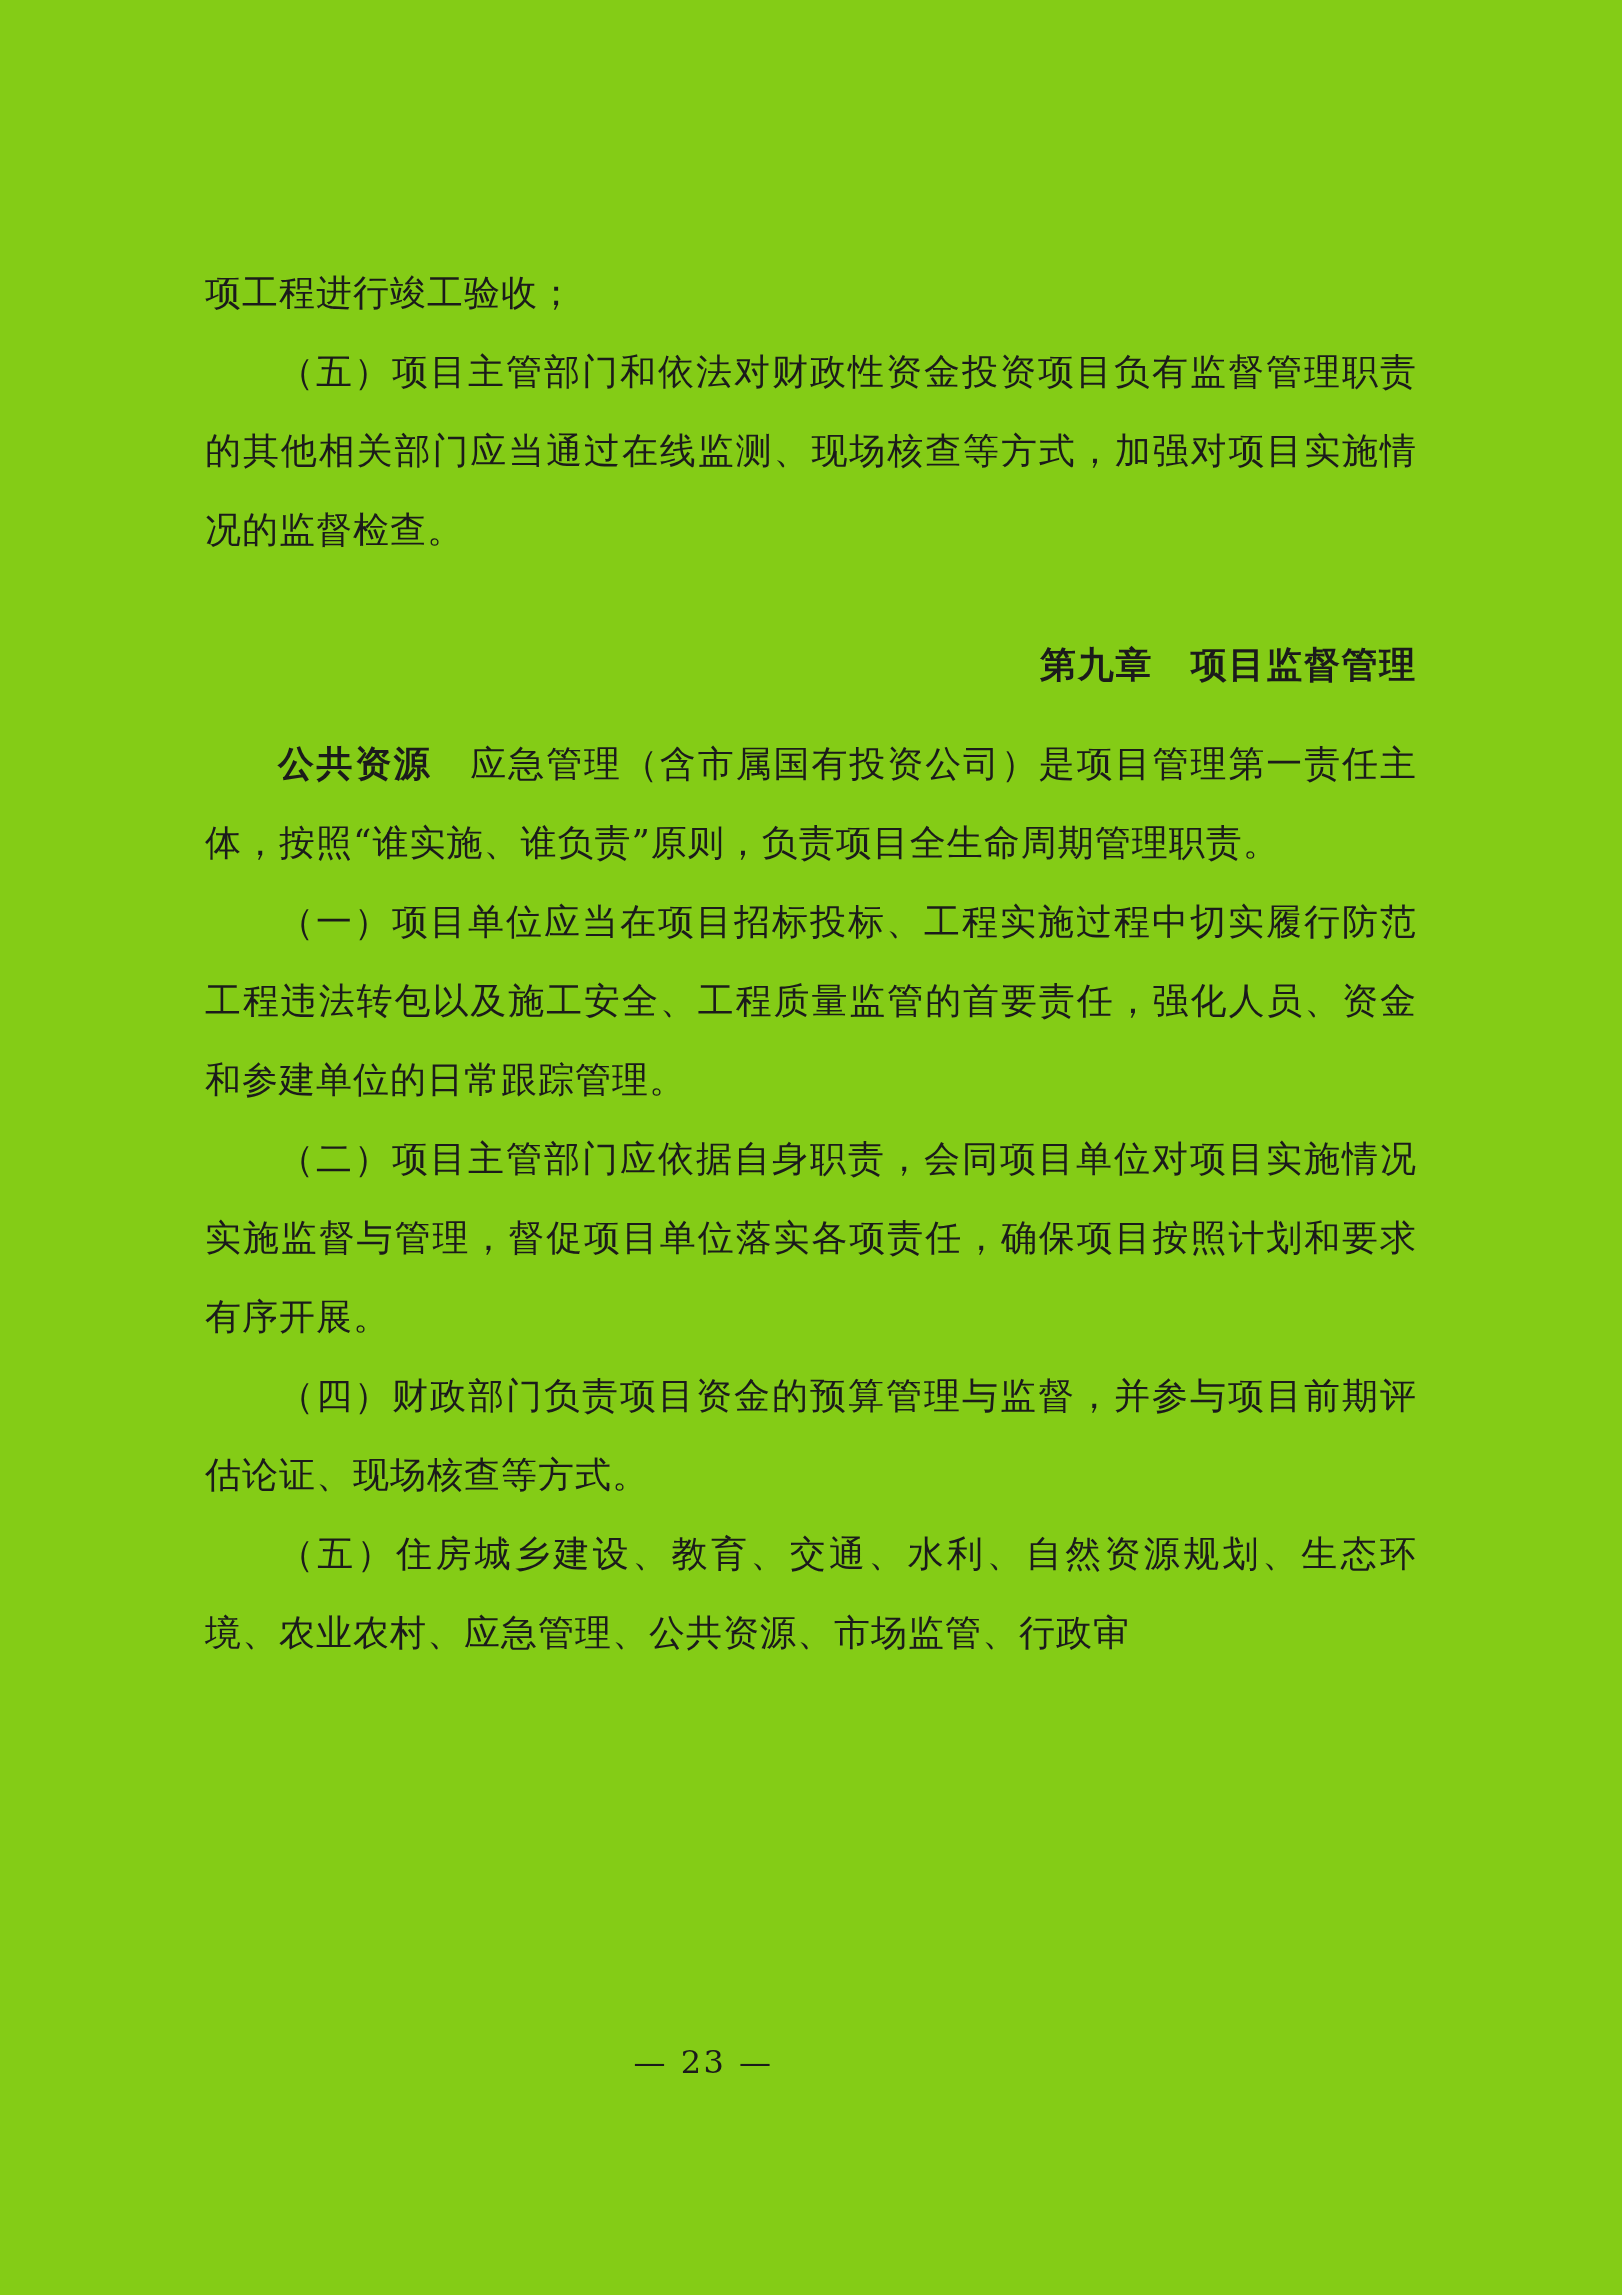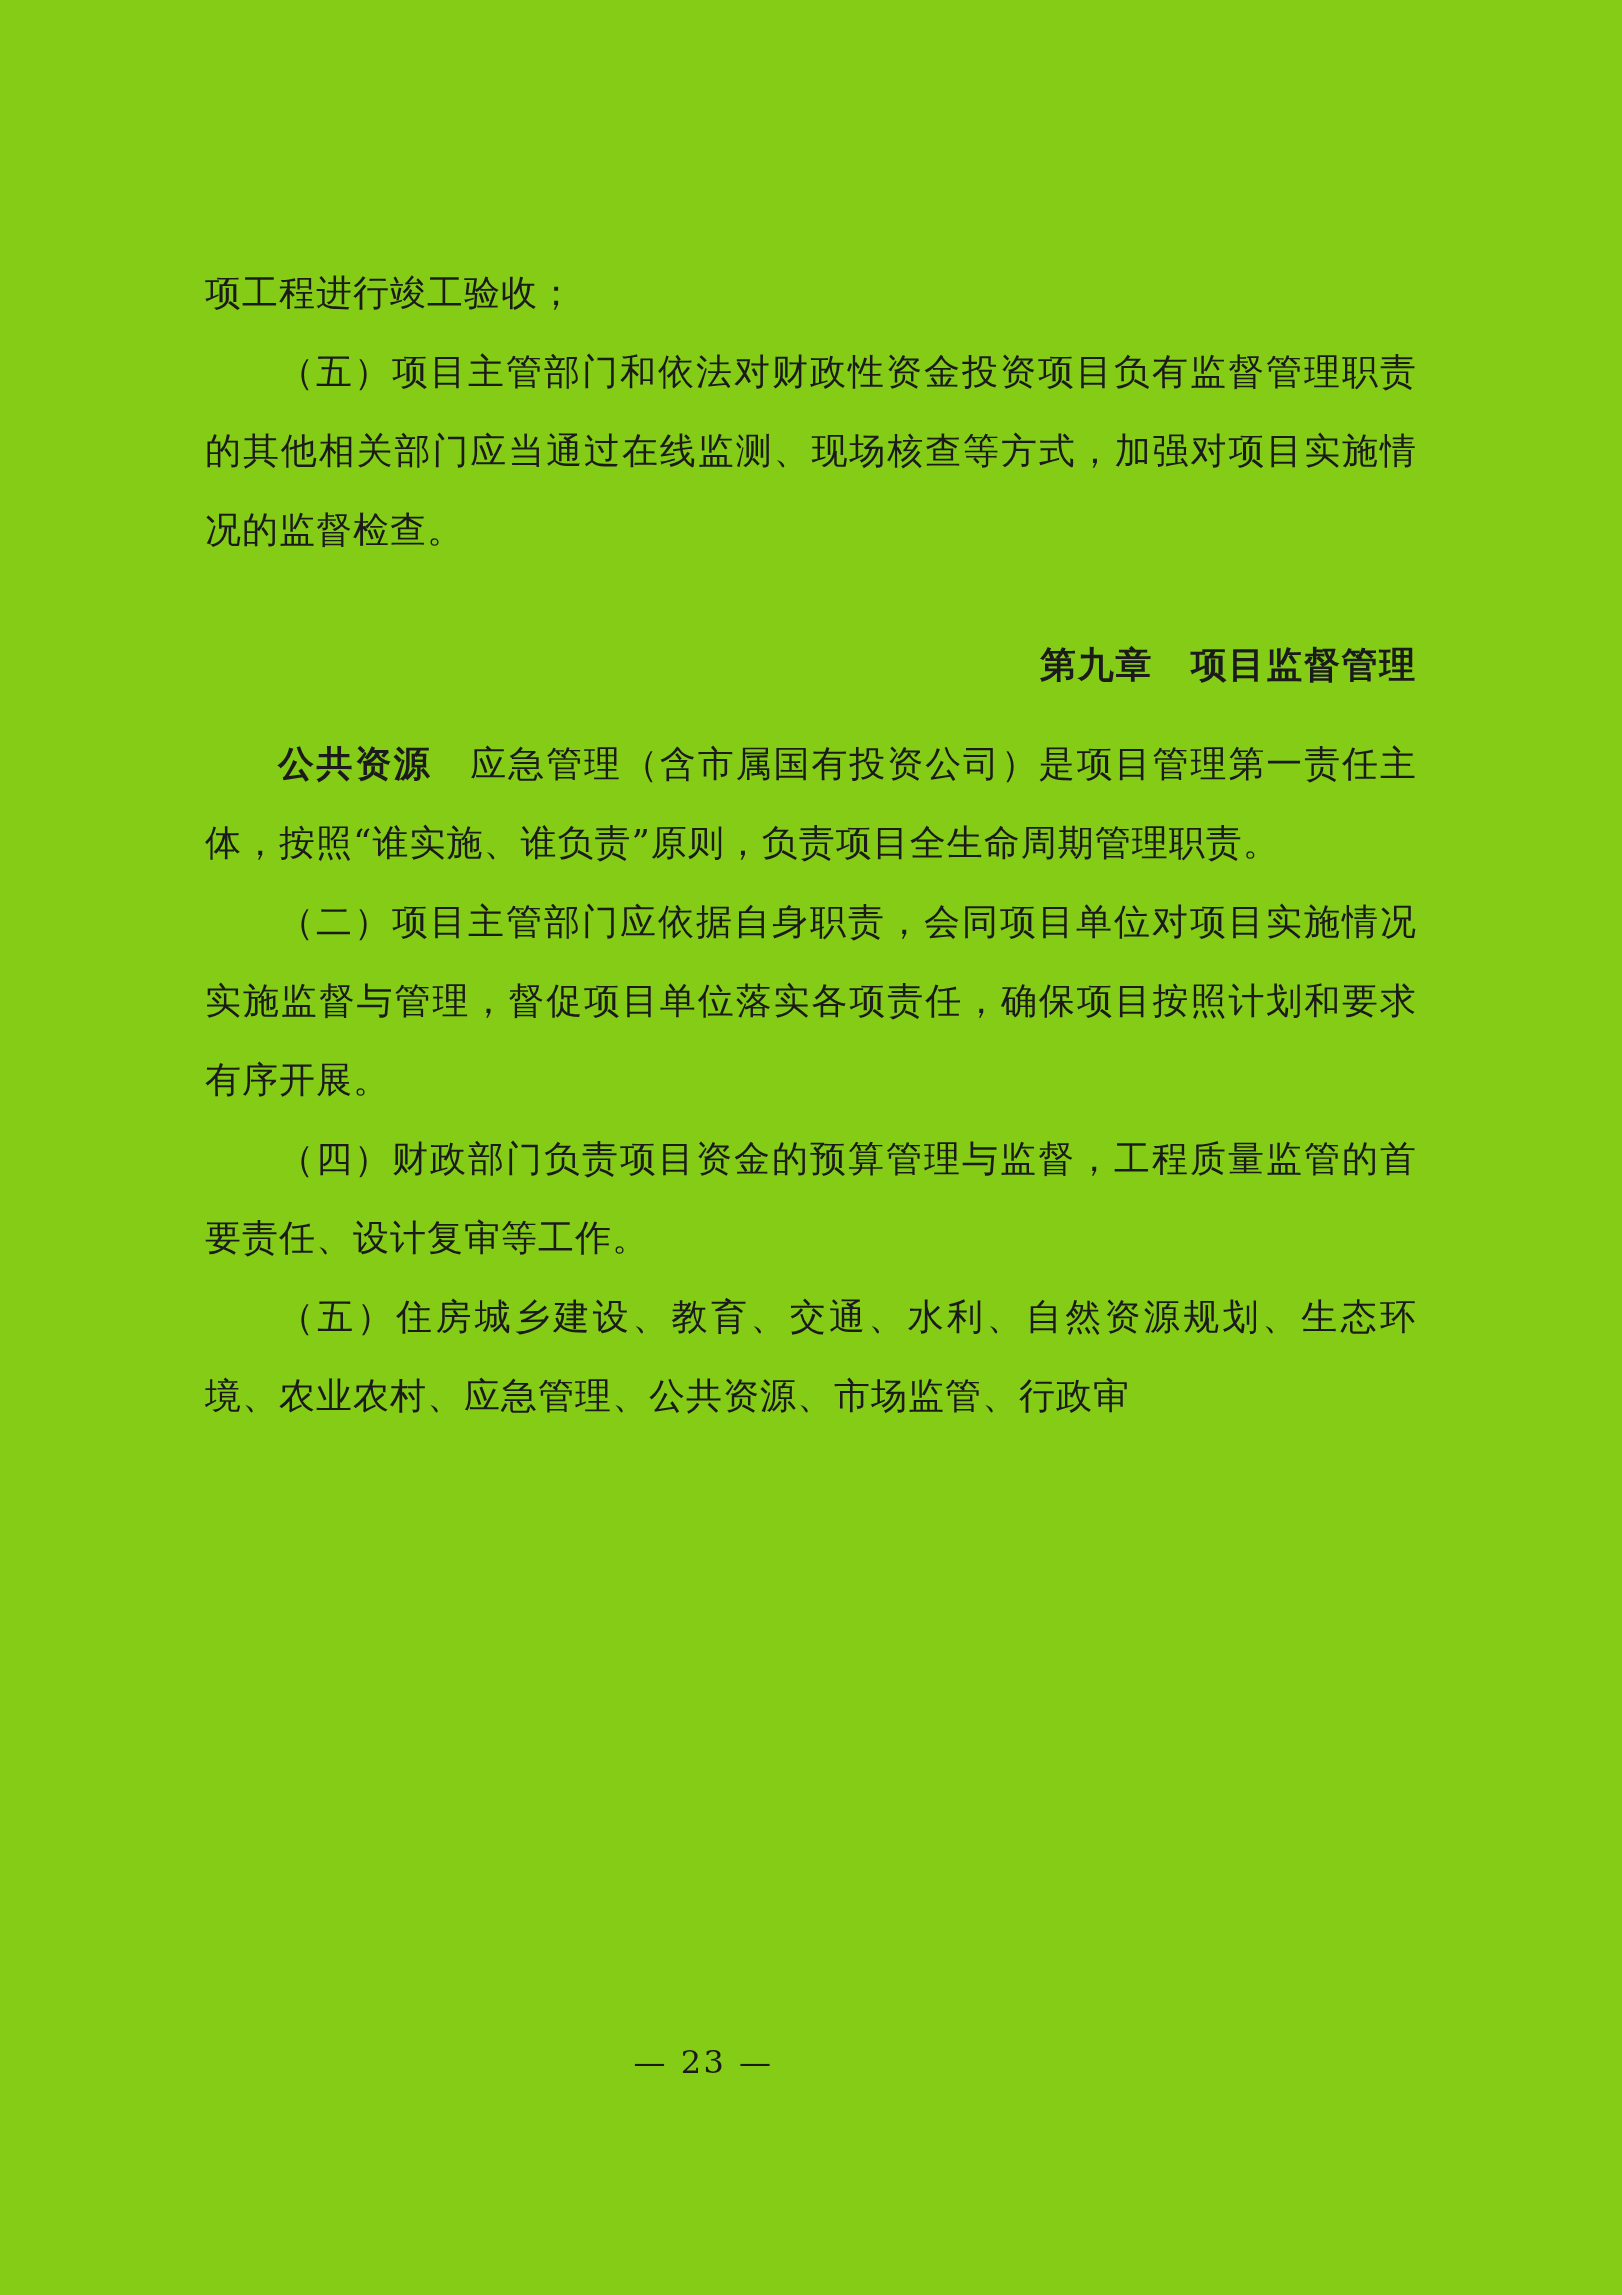--- a/index.html
+++ b/index.html
@@ -77,25 +77,26 @@
     <p class="para indent">（五）项目主管部门和依法对财政性资金投资项目负有监督管理职责的其他相关部门应当通过在线监测、现场核查等方式，加强对项目实施情况的监督检查。</p>
 
     <div class="gap-large"></div>
 
     <p class="chapter">第九章　项目监督管理</p>
 
     <div class="gap-mid"></div>
 
     <p class="para indent"><span class="article-head">公共资源</span>　<span>应急管理（含市属国有投资公司）是项目管理第一责任主体，按照“谁实施、谁负责”原则，负责项目全生命周期管理职责。</span></p>
 
+    <p class="para indent">（一）项目单位应当在项目招标投标、工程实施过程中切实履行防范工程违法转包以及施工安全、工程质量监管的首要责任，强化人员、资金和参建单位的日常跟踪管理。</p>
 
     <p class="para indent">（二）项目主管部门应依据自身职责，会同项目单位对项目实施情况实施监督与管理，督促项目单位落实各项责任，确保项目按照计划和要求有序开展。</p>
 
 
-    <p class="para indent">（四）财政部门负责项目资金的预算管理与监督，工程质量监管的首要责任、设计复审等工作。</p>
+    <p class="para indent">（四）财政部门负责项目资金的预算管理与监督，并参与项目前期评估论证、现场核查等方式。</p>
 
     <p class="para indent">（五）住房城乡建设、教育、交通、水利、自然资源规划、生态环境、农业农村、应急管理、公共资源、市场监管、行政审</p>
 
   </div>
 
   <div class="footer">— 23 —</div>
 </div>
 
 
 </body></html>

